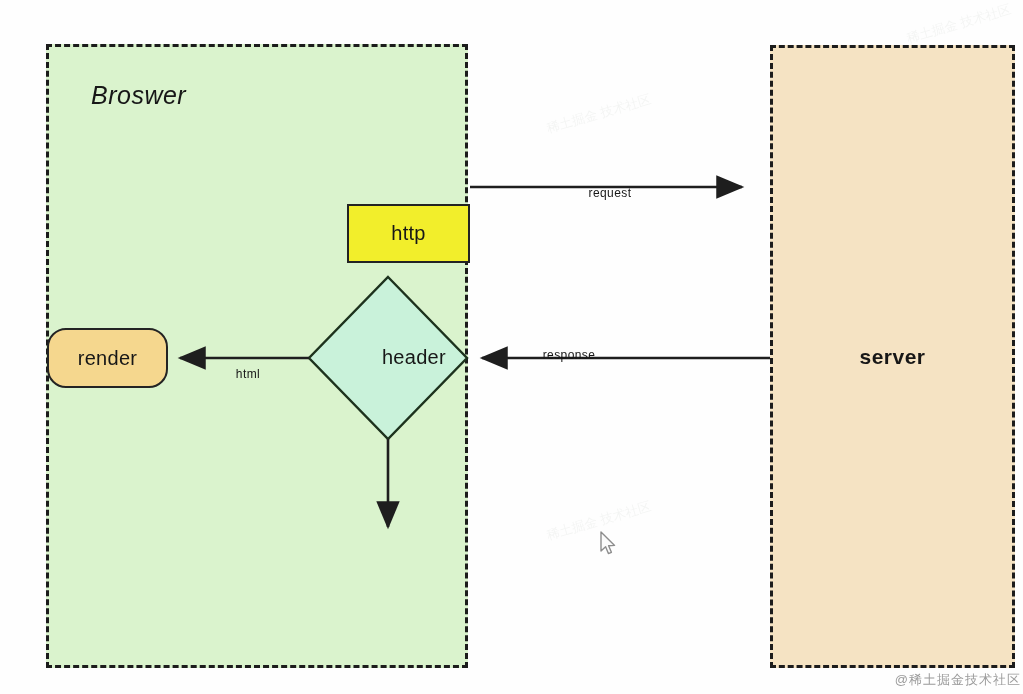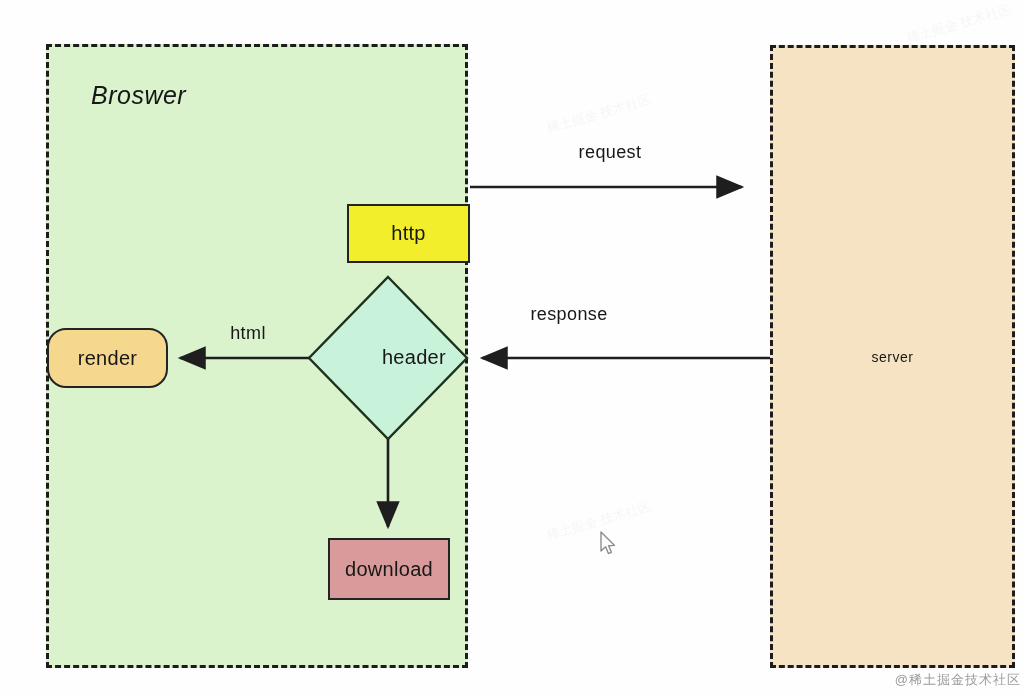--- a/index.html
+++ b/index.html
@@ -34,43 +34,44 @@
   .panel.server{
     left:770px;top:45px;width:245px;height:623px;
     background:var(--server-fill);
     display:flex;align-items:center;justify-content:center;
   }
   .panel-title{
     position:absolute;left:42px;top:34px;
     font-size:25px;font-weight:500;letter-spacing:.5px;
   }
   .server-label{
-    font-size:14px;font-weight:400;letter-spacing:.5px;
+    font-size:21px;font-weight:700;letter-spacing:.5px;
   }
   .node{
     position:absolute;
     border:2px solid #232323;
     display:flex;align-items:center;justify-content:center;
     font-size:20px;font-weight:500;letter-spacing:.3px;
   }
   .node.http{left:347px;top:157px;width:123px;height:59px;background:var(--http-fill);margin-top:47px;}
   .node.render{left:47px;top:328px;width:121px;height:60px;background:var(--render-fill);border-radius:19px;}
   .node.download{left:328px;top:538px;width:122px;height:62px;background:var(--download-fill);}
   .diamond-label{
     position:absolute;left:330px;top:346px;width:116px;
     text-align:right;font-size:20px;font-weight:500;letter-spacing:.3px;
   }
   svg.overlay{
     position:absolute;left:0;top:0;width:1023px;height:694px;
     pointer-events:none;
   }
   .edge-label{
     position:absolute;
-    font-size:18px;font-weight:500;letter-spacing:.4px;
+    font-size:12px;font-weight:500;letter-spacing:.4px;
     text-align:center;
+    margin-top:44px;
   }
   .edge-label.request{left:540px;top:142px;width:140px;}
   .edge-label.response{left:499px;top:304px;width:140px;}
   .edge-label.html{left:198px;top:323px;width:100px;}
   .edge-label.zipexe{left:257px;top:465px;width:140px;}
   .credit{
     position:absolute;right:2px;top:664px;
     font-size:13px;color:var(--credit-text);
     letter-spacing:1px;white-space:nowrap;margin-top:7px;
   }
@@ -121,23 +122,20 @@
 
     <path d="M388,439 V527" stroke="#1e1e1e" stroke-width="2.6" fill="none" marker-end="url(#arrow)"></path>
   </svg>
 
   <div class="node http">
     <span>http</span>
   </div>
   <div class="node render">
     <span>render</span>
   </div>
-  <div class="node download">
-    <span>download</span>
-  </div>
   <div class="diamond-label">header</div>
 
   <div class="edge-label request">request</div>
   <div class="edge-label response">response</div>
   <div class="edge-label html">html</div>
 
   <svg class="cursor" width="22" height="28">
     <path d="M5,3 L5,22 L9.6,17.8 L12.4,24.6 L15.4,23.3 L12.6,16.7 L18.6,16.4 Z" fill="#fbfbfb" stroke="#8d8d8d" stroke-width="1.4" stroke-linejoin="round"></path>
   </svg>
 

